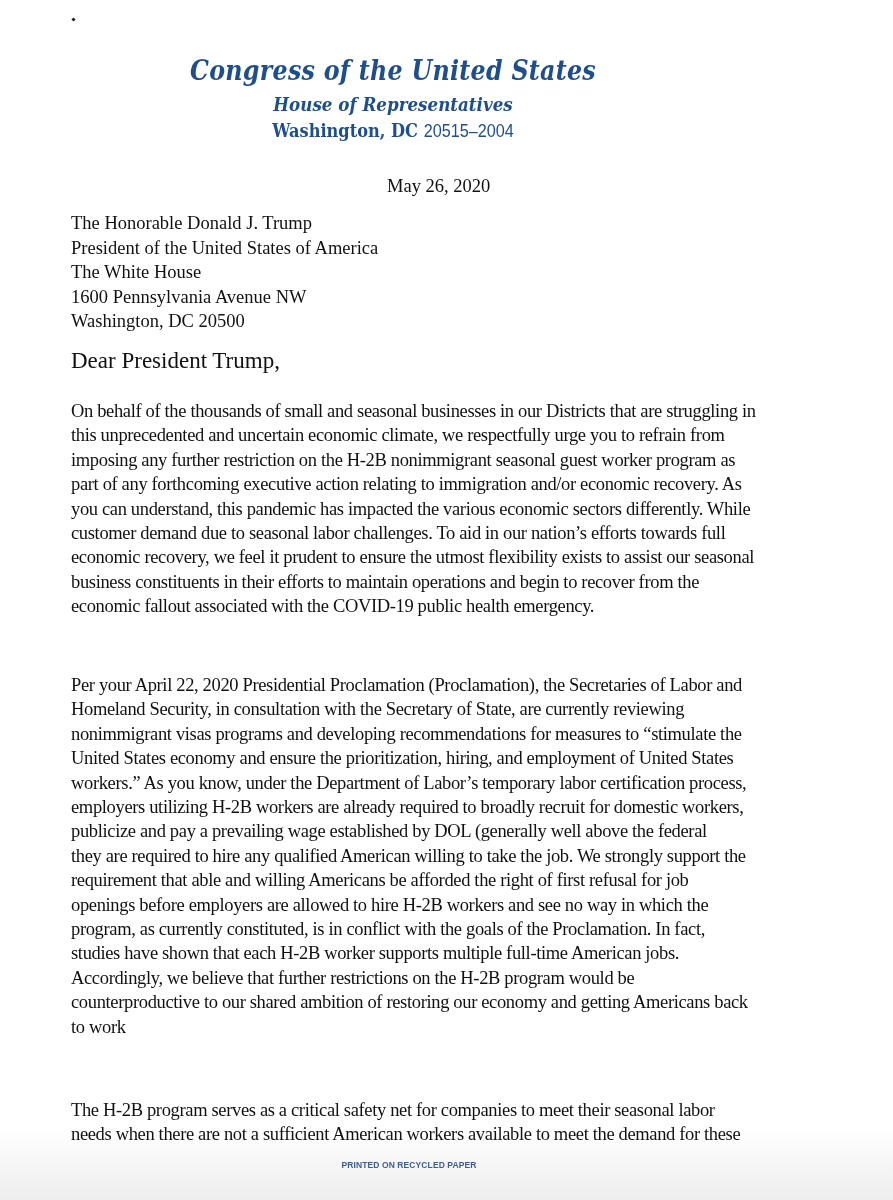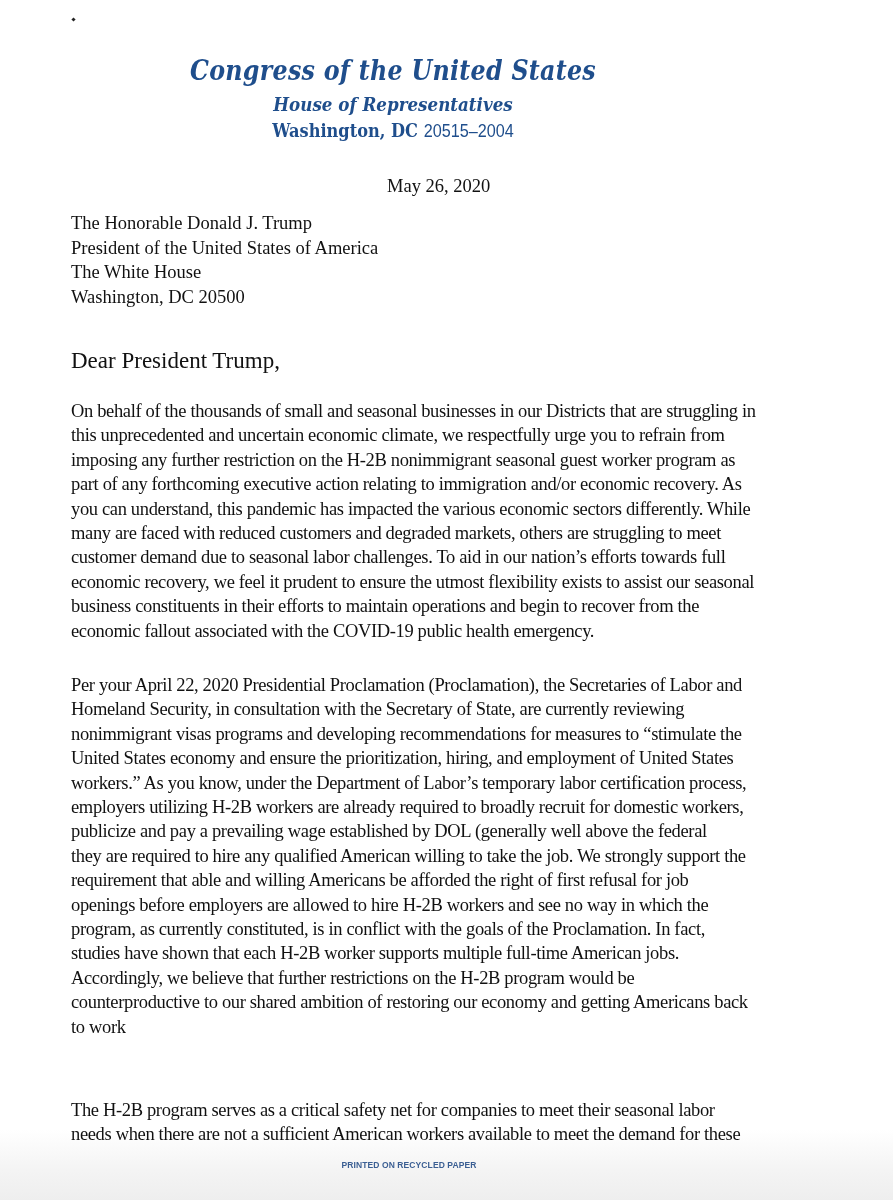--- a/index.html
+++ b/index.html
@@ -120,32 +120,32 @@
     <span class="zip">20515–2004</span>
   </div>
 </header>
 
 <div class="date">May 26, 2020</div>
 
 <div class="addressee">
   <div>The Honorable Donald J. Trump</div>
   <div>President of the United States of America</div>
   <div>The White House</div>
+  <div>1600 Pennsylvania Avenue NW</div>
   <div>Washington, DC 20500</div>
 </div>
 
 <div class="salutation">Dear President Trump,</div>
 
 <div class="body-para" id="para1">
   <span class="ln">On behalf of the thousands of small and seasonal businesses in our Districts that are struggling in</span>
   <span class="ln">this unprecedented and uncertain economic climate, we respectfully urge you to refrain from</span>
   <span class="ln">imposing any further restriction on the H-2B nonimmigrant seasonal guest worker program as</span>
   <span class="ln">part of any forthcoming executive action relating to immigration and/or economic recovery.  As</span>
   <span class="ln">you can understand, this pandemic has impacted the various economic sectors differently.  While</span>
-  <span class="ln">many are faced with reduced customers and degraded markets, others are struggling to meet</span>
   <span class="ln">customer demand due to seasonal labor challenges.  To aid in our nation’s efforts towards full</span>
   <span class="ln">economic recovery, we feel it prudent to ensure the utmost flexibility exists to assist our seasonal</span>
   <span class="ln">business constituents in their efforts to maintain operations and begin to recover from the</span>
   <span class="ln">economic fallout associated with the COVID-19 public health emergency.</span>
 </div>
 
 <div class="body-para" id="para2">
   <span class="ln">Per your April 22, 2020 Presidential Proclamation (Proclamation), the Secretaries of Labor and</span>
   <span class="ln">Homeland Security, in consultation with the Secretary of State, are currently reviewing</span>
   <span class="ln">nonimmigrant visas programs and developing recommendations for measures to “stimulate the</span>

